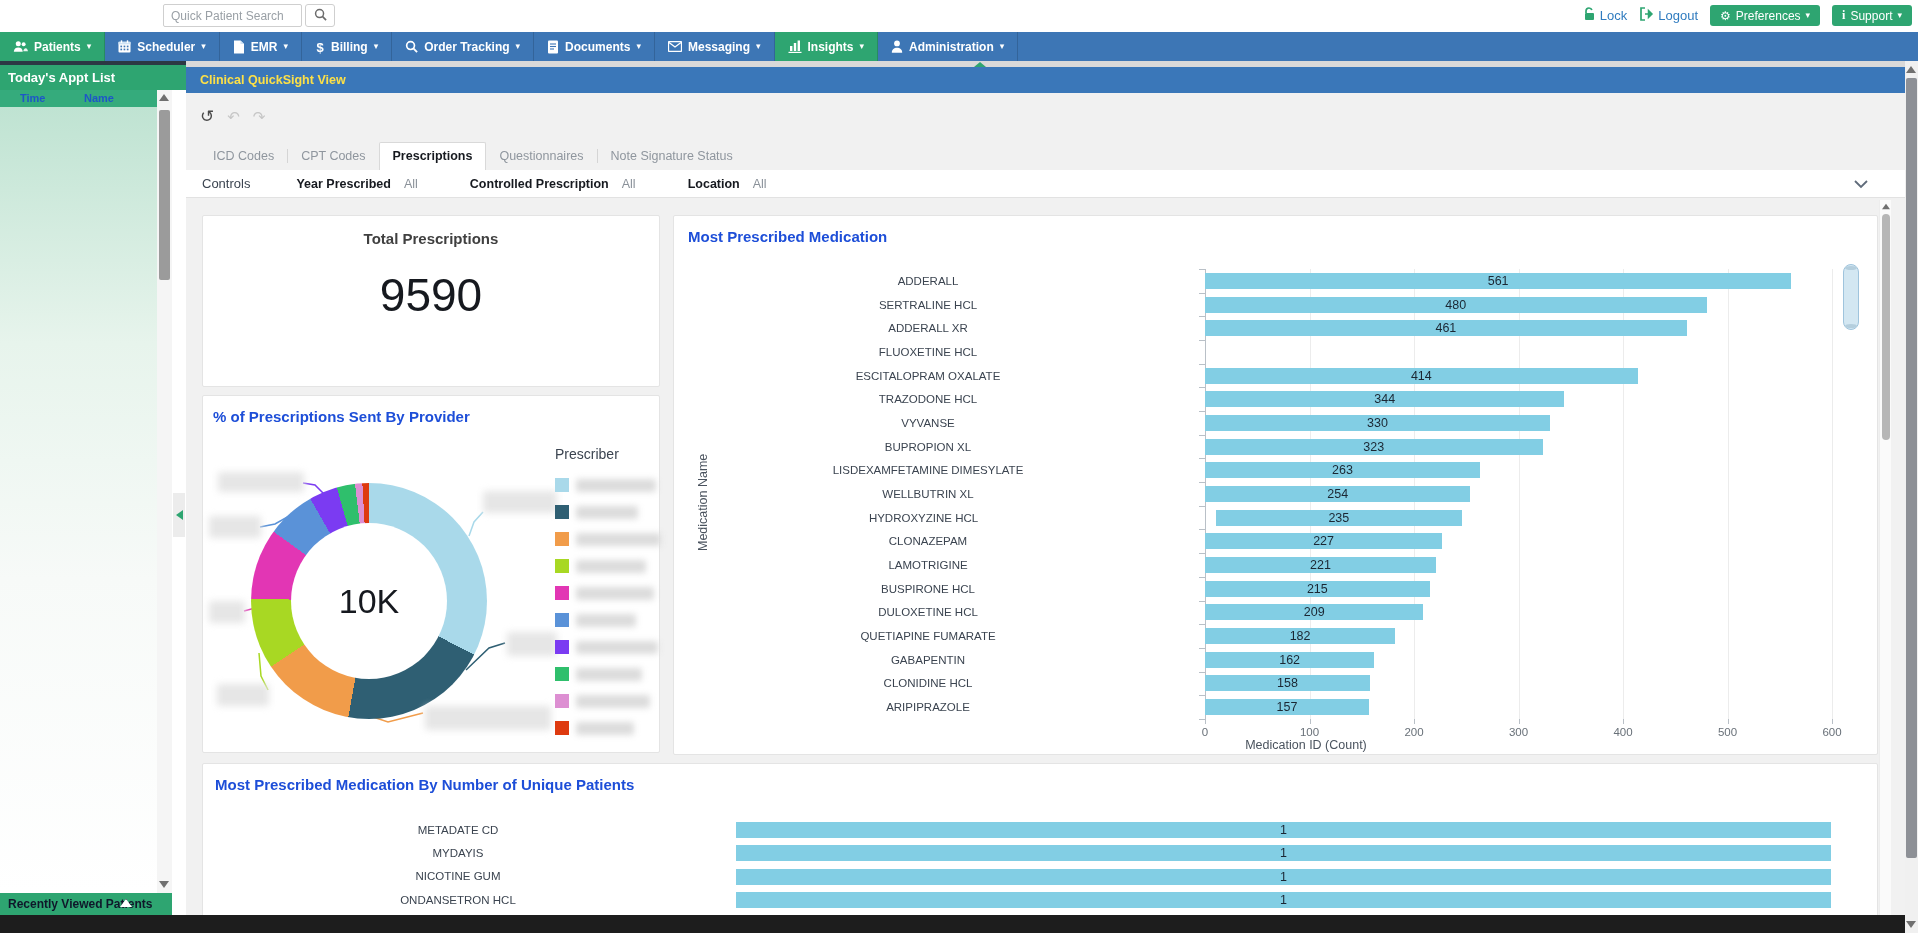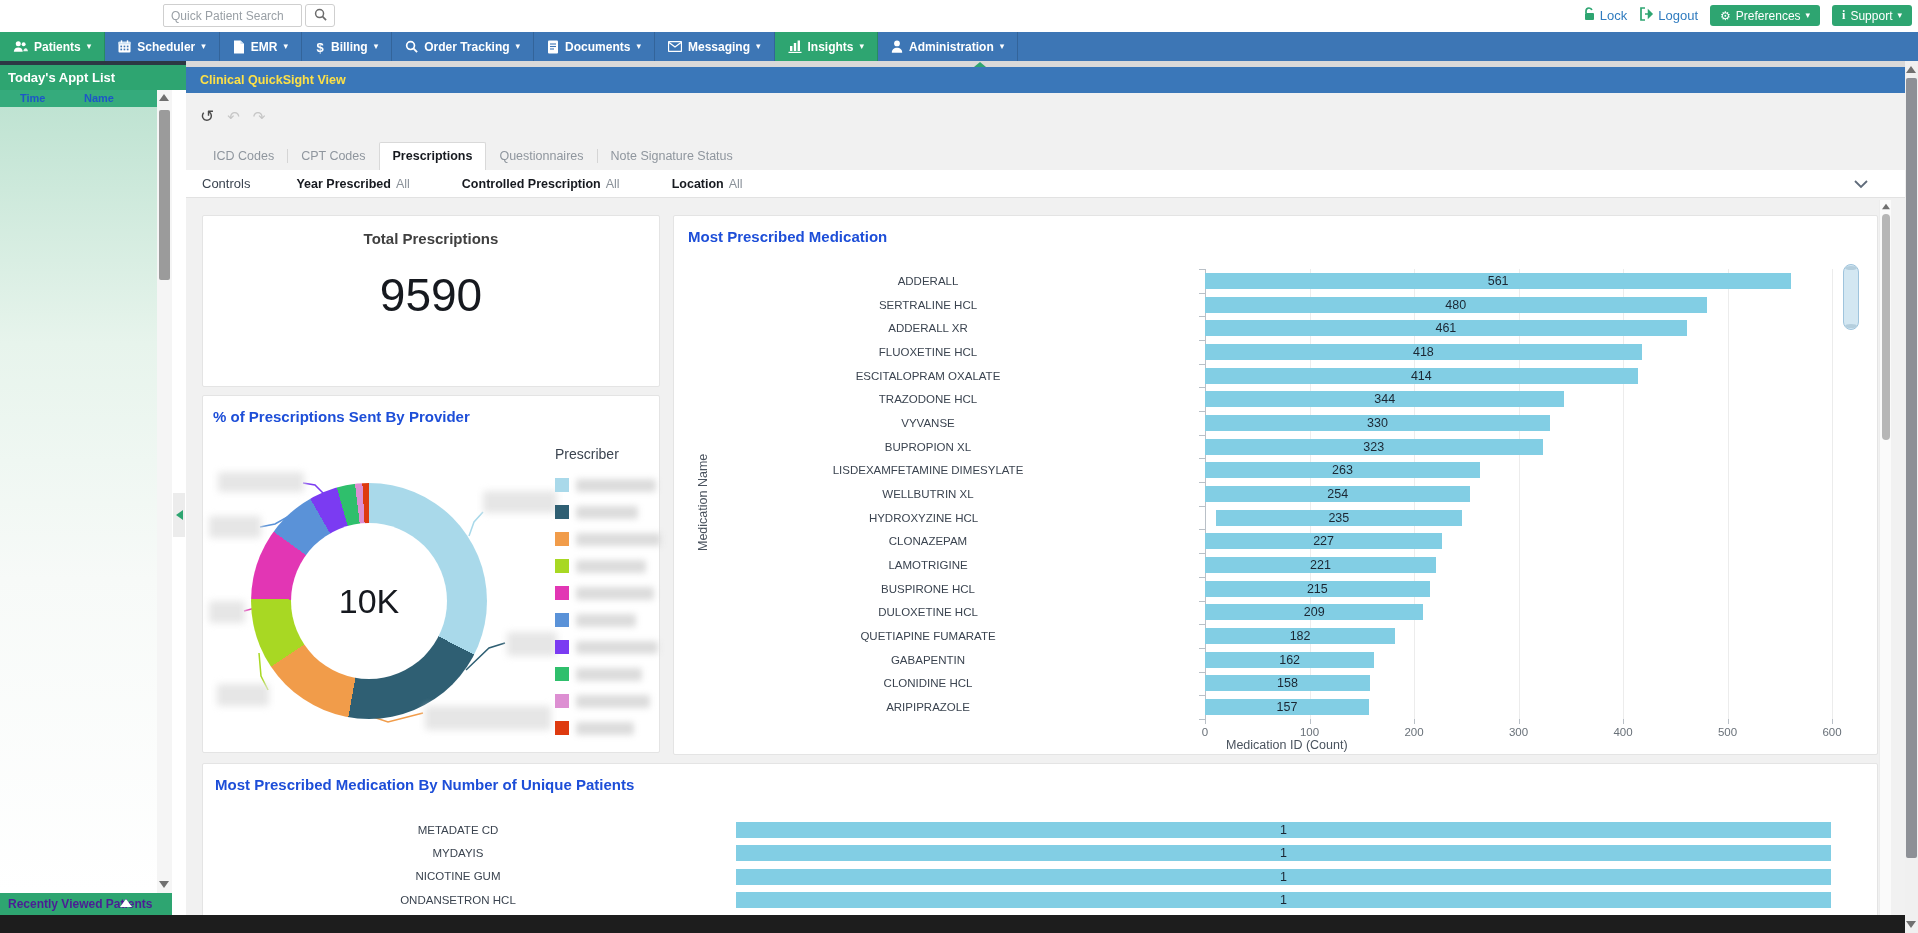--- a/index.html
+++ b/index.html
@@ -30,41 +30,41 @@
   .sb-col { position:absolute; top:2px; color:#1e56c8; font-weight:bold; font-size:11px; }
   .sb-content { position:absolute; left:0; top:107px; width:157px; height:786px; overflow:hidden;
      background:linear-gradient(180deg,#bfe3d2 0%,#e7f4ec 30%,#f7faf8 60%,#ffffff 100%); }
   .sb-scroll { position:absolute; left:157px; top:90px; width:15px; height:803px; background:#f5f5f5; }
   .sb-scroll-thumb { position:absolute; left:2px; top:20px; width:11px; height:170px; background:#9b9b9b; border-radius:2px; cursor:pointer; }
   .tri-up { width:0; height:0; border-left:5px solid transparent; border-right:5px solid transparent; border-bottom:7px solid #707070; }
   .tri-down { width:0; height:0; border-left:5px solid transparent; border-right:5px solid transparent; border-top:7px solid #707070; }
   .sb-collapse { position:absolute; left:172px; top:90px; width:14px; height:803px; background:#fff; }
   .sb-collapse-btn { position:absolute; left:1px; top:403px; width:12px; height:44px; background:#ececec; display:flex; align-items:center; justify-content:center; cursor:pointer; }
   .tri-left { width:0; height:0; border-top:5px solid transparent; border-bottom:5px solid transparent; border-right:7px solid #2ea571; }
-  .sb-footer { position:absolute; left:0; top:893px; width:172px; height:22px; background:#2ea571; color:#4c1d95; font-weight:bold; font-size:12px; line-height:22px; padding-left:8px; }
+  .sb-footer { position:absolute; left:0; top:893px; width:172px; height:22px; background:#2ea571; color:#0f172a; font-weight:bold; font-size:12px; line-height:22px; padding-left:8px; }
   .sb-footer-tri { position:absolute; left:120px; top:899px; width:0; height:0; border-left:6px solid transparent; border-right:6px solid transparent; border-bottom:8px solid #fff; }
 
   
   .collapse-strip { position:absolute; left:186px; top:61px; width:1719px; height:6px; background:#d9d9d9; }
   .strip-tri { position:absolute; left:788px; top:1px; width:0; height:0; border-left:6px solid transparent; border-right:6px solid transparent; border-bottom:5px solid #2ea571; cursor:pointer; }
   .view-header { position:absolute; left:186px; top:67px; width:1719px; height:26px; background:#3a77b9; color:#fde047; font-weight:bold; font-size:12.5px; line-height:26px; padding-left:14px; }
   .main-body { position:absolute; left:186px; top:93px; width:1719px; height:822px; background:#f1f1f1; }
 
   .undo-row { position:absolute; left:14px; top:15px; display:flex; gap:13px; align-items:center; }
   .undo-main { font-size:17px; color:#4a4a4a; cursor:pointer; line-height:1; }
   .undo-dim  { font-size:15px; color:#c6c6c6; cursor:pointer; line-height:1; }
 
   .tabs-row { position:absolute; left:14px; top:50px; display:flex; align-items:flex-end; height:27px; }
   .tab { font-size:12.5px; color:#8f969e; padding:6px 13px 7px 13px; cursor:pointer; white-space:nowrap; }
   .tab.active { background:#fff; color:#16191f; font-weight:bold; border:1px solid #d9d9d9; border-bottom:none; border-radius:2px 2px 0 0; }
   .tab-sep { width:1px; height:14px; background:#d5d5d5; margin-bottom:7px; }
 
   .controls-row { position:absolute; left:0px; top:77px; width:1719px; height:28px; background:#fff; border-bottom:1px solid #e2e2e2; display:flex; align-items:center; }
   .controls-label { margin-left:16px; font-size:13px; color:#3b4450; }
-  .filter { display:flex; gap:5px; align-items:flex-start; cursor:pointer; }
+  .filter { display:flex; gap:13px; align-items:flex-start; cursor:pointer; }
   .filter .fname { font-size:12.5px; font-weight:bold; color:#16191f; }
   .filter .fval { font-size:12.5px; color:#8a9199; }
   .controls-chevron { position:absolute; right:36px; top:7px; cursor:pointer; }
 
   
   .card { position:absolute; background:#fff; border:1px solid #e4e4e4; border-radius:2px; }
   .card-title { position:absolute; left:14px; top:12px; font-size:15px; font-weight:bold; color:#1d4ed8; white-space:nowrap; }
 
   
   .kpi-title { position:absolute; left:0; top:14px; width:100%; text-align:center; font-size:15px; font-weight:bold; color:#404040; }
@@ -489,24 +489,20 @@
           </div>
           <div class="hb-row" style="height: 23.68px;">
             <div class="hb-label" style="width: 531px;">ADDERALL XR</div>
             <div class="hb-bararea" style="width: 627px;">
               <div class="hb-bar" style="width: 481.745px;"></div>
               <span class="hb-val" style="left: 240.873px;">461</span>
             </div>
           </div>
           <div class="hb-row" style="height: 23.68px;">
             <div class="hb-label" style="width: 531px;">FLUOXETINE HCL</div>
-            <div class="hb-bararea" style="width: 627px;">
-              <div class="hb-bar" style="width: 436.81px;"></div>
-              <span class="hb-val" style="left: 218.405px;">418</span>
-            </div>
           </div>
           <div class="hb-row" style="height: 23.68px;">
             <div class="hb-label" style="width: 531px;">ESCITALOPRAM OXALATE</div>
             <div class="hb-bararea" style="width: 627px;">
               <div class="hb-bar" style="width: 432.63px;"></div>
               <span class="hb-val" style="left: 216.315px;">414</span>
             </div>
           </div>
           <div class="hb-row" style="height: 23.68px;">
             <div class="hb-label" style="width: 531px;">TRAZODONE HCL</div>
@@ -616,21 +612,21 @@
           <div class="xtick-label" style="left: 740px; top: 509.92px;">200</div>
           <div class="xtick" style="left: 844.5px; top: 502.92px;"></div>
           <div class="xtick-label" style="left: 844.5px; top: 509.92px;">300</div>
           <div class="xtick" style="left: 949px; top: 502.92px;"></div>
           <div class="xtick-label" style="left: 949px; top: 509.92px;">400</div>
           <div class="xtick" style="left: 1053.5px; top: 502.92px;"></div>
           <div class="xtick-label" style="left: 1053.5px; top: 509.92px;">500</div>
           <div class="xtick" style="left: 1158px; top: 502.92px;"></div>
           <div class="xtick-label" style="left: 1158px; top: 509.92px;">600</div>
         </div>
-      <div class="axis-title-x" style="left:552px; top:522px; width:160px; text-align:left;">Medication ID (Count)</div>
+      <div class="axis-title-x" style="left:552px; top:522px; width:160px; text-align:center;">Medication ID (Count)</div>
       <div class="chart-scroll-pill" style="left:1169px; top:48px;">
         <div class="pill-cap" style="top:1px;"></div>
         <div class="pill-cap" style="bottom:1px;"></div>
       </div>
     </div>
 
     <div class="card" style="left:16px; top:670px; width:1676px; height:168px;">
       <div class="card-title" style="left:12px;">Most Prescribed Medication By Number of Unique Patients</div>
       <div class="hb-rows" id="bar2-rows" style="left:0px; top:54px; width:1640px;">
           <div class="hb-row" style="height: 23.4px;">

